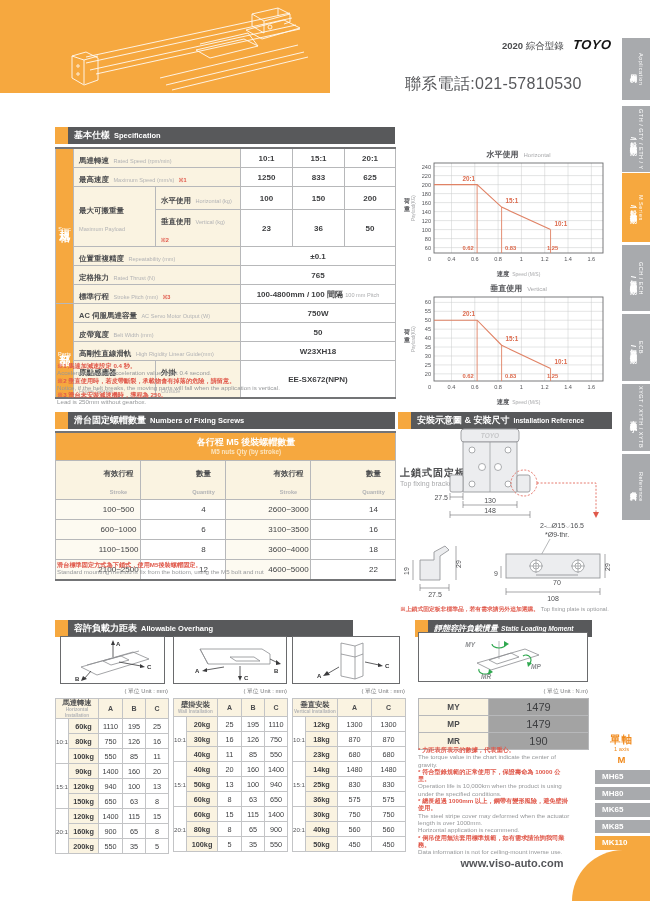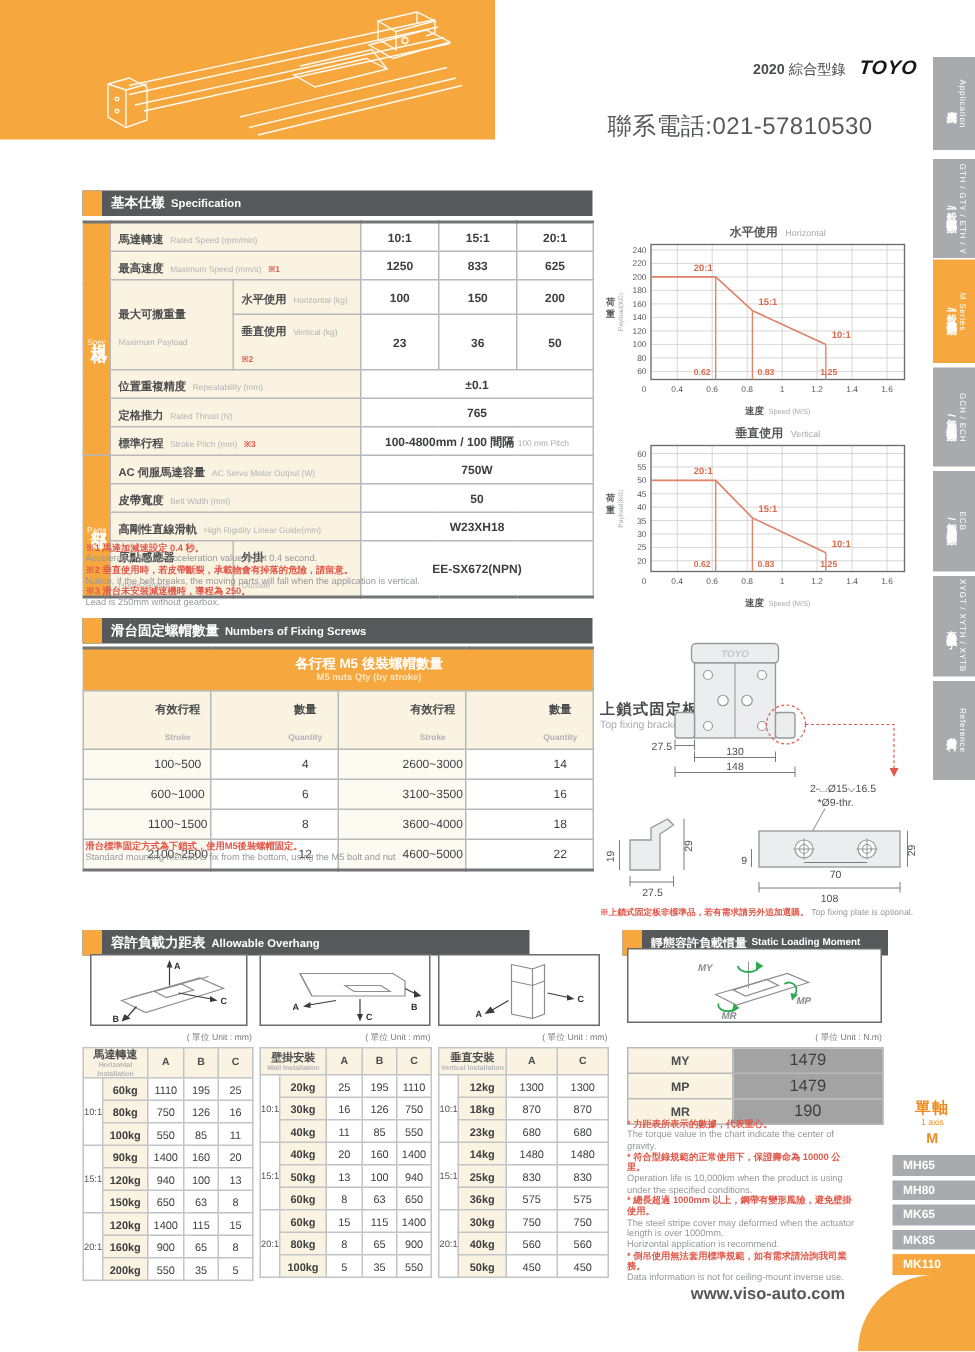--- a/index.html
+++ b/index.html
@@ -173,26 +173,31 @@
   <div class="secbar" style="left:55px;top:127px;width:340px;">
     <span class="accent"></span>
     <span class="sb-zh">基本仕樣</span>
     <span class="sb-en">Specification</span>
   </div>
   <div class="secbar" style="left:55px;top:412px;width:340px;">
     <span class="accent"></span>
     <span class="sb-zh">滑台固定螺帽數量</span>
     <span class="sb-en">Numbers of Fixing Screws</span>
   </div>
+  <div class="secbar" style="left:398px;top:412px;width:214px;">
+    <span class="accent"></span>
+    <span class="sb-zh">安裝示意圖 &amp; 安裝尺寸</span>
+    <span class="sb-en" style="font-size:6.8px;">Installation Reference</span>
+  </div>
   <div class="secbar" style="left:55px;top:620px;width:298px;">
     <span class="accent"></span>
     <span class="sb-zh">容許負載力距表</span>
     <span class="sb-en">Allowable Overhang</span>
   </div>
-  <div class="secbar" style="left:415px;top:620px;width:177px;">
+  <div class="secbar" style="left:415px;top:620px;width:177px;font-style:italic;">
     <span class="accent"></span>
     <span class="sb-zh" style="font-size:8px;">靜態容許負載慣量</span>
     <span class="sb-en" style="font-size:6.6px;margin-left:3px;">Static Loading Moment</span>
   </div>
 
   <table class="spec-table">
     <colgroup>
         <col style="width:18px">
         <col style="width:82px">
         <col style="width:85px">

